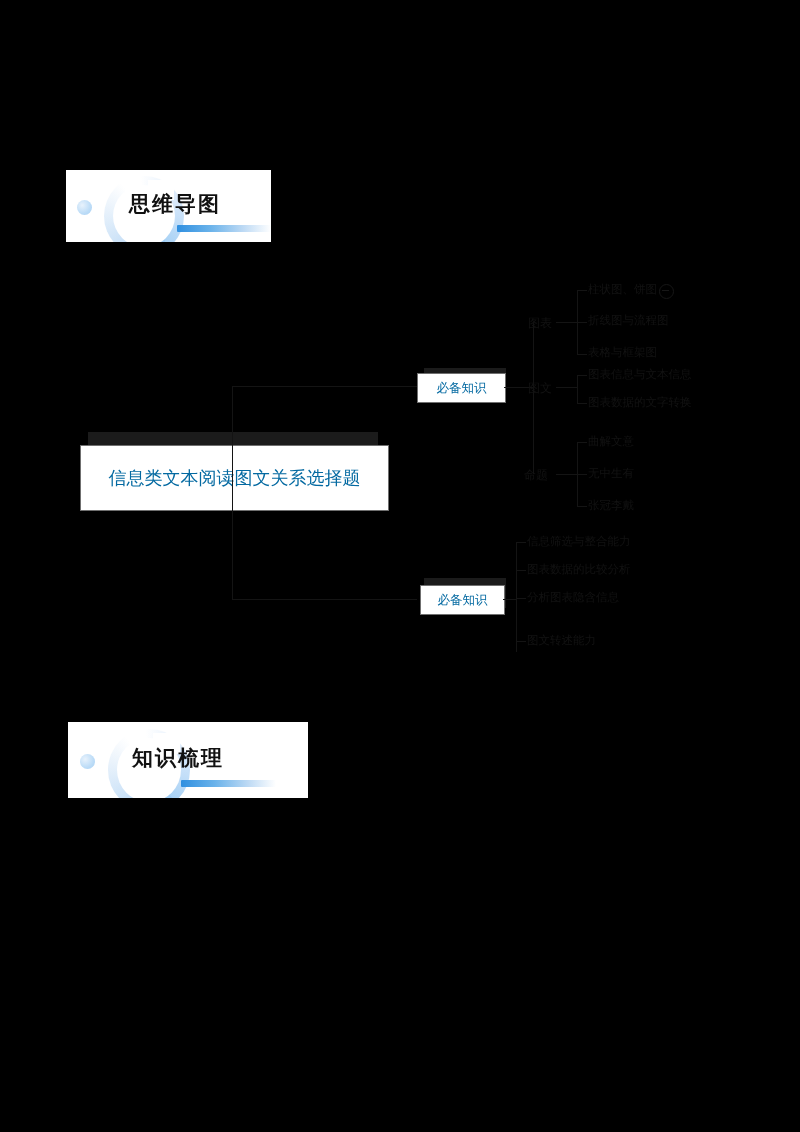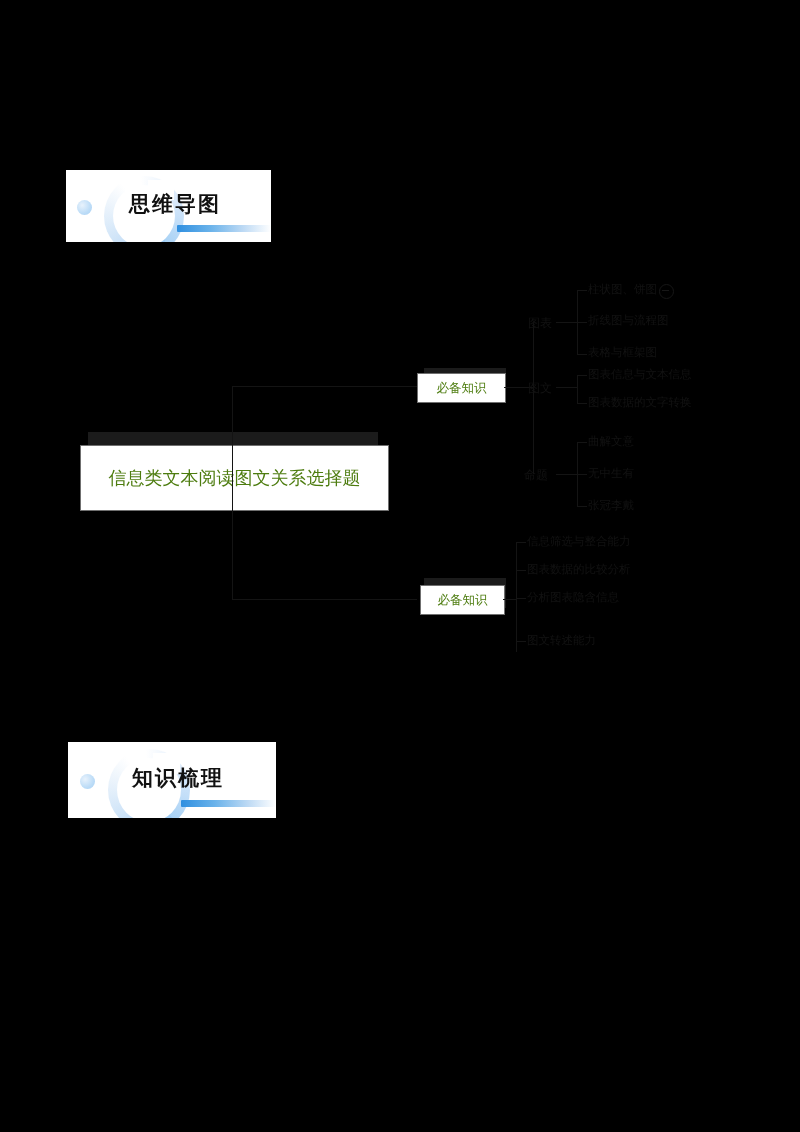--- a/index.html
+++ b/index.html
@@ -33,21 +33,21 @@
   }
   .badge .btitle{
     position:absolute;color:#111111;font-weight:bold;
     letter-spacing:2px;white-space:nowrap;
     font-family:"Liberation Sans","DejaVu Sans",sans-serif;
   }
 
   
   .mm{position:absolute;left:0;top:260;width:800px;height:420px;}
   .node{
-    position:absolute;background:#ffffff;color:#4d7c0f;
+    position:absolute;background:#ffffff;color:#0369a1;
     border:1px solid #6f6f6f;
     display:flex;align-items:center;justify-content:center;
     white-space:nowrap;font-family:"Liberation Serif","DejaVu Serif",serif;
   }
   .node.root{
     font-size:18px;padding:15px 6px;
   }
   .node.branch{font-size:12.5px;}
   .shadow{
     position:absolute;background:#1b1b1b;
@@ -148,21 +148,21 @@
     <div class="lbl lv3" style="left:527px;top:302px;">图表数据的比较分析</div>
 
     <div class="ln h" style="left:516px;top:338px;width:10px;"></div>
     <div class="lbl lv3" style="left:527px;top:330px;">分析图表隐含信息</div>
 
     <div class="ln h" style="left:516px;top:381px;width:10px;"></div>
     <div class="lbl lv3" style="left:527px;top:373px;">图文转述能力</div>
 
   </div>
 
-  <div class="badge" style="left:68px;top:722px;width:208px;height:76px;margin-top:20px;">
+  <div class="badge" style="left:68px;top:722px;width:240px;height:76px;">
     <div class="ring" style="left:40px;top:7px;width:64px;height:64px;"></div>
     <div class="ring-gap" style="left:85px;top:11px;width:27px;height:21px;"></div>
     <div class="dot" style="left:12px;top:32px;width:15px;height:15px;"></div>
     <div class="bar" style="left:113px;top:58px;width:95px;"></div>
     <div class="btitle" style="left:64px;top:22px;font-size:21px;">知识梳理</div>
   </div>
 
 </div>
 
 </body></html>

